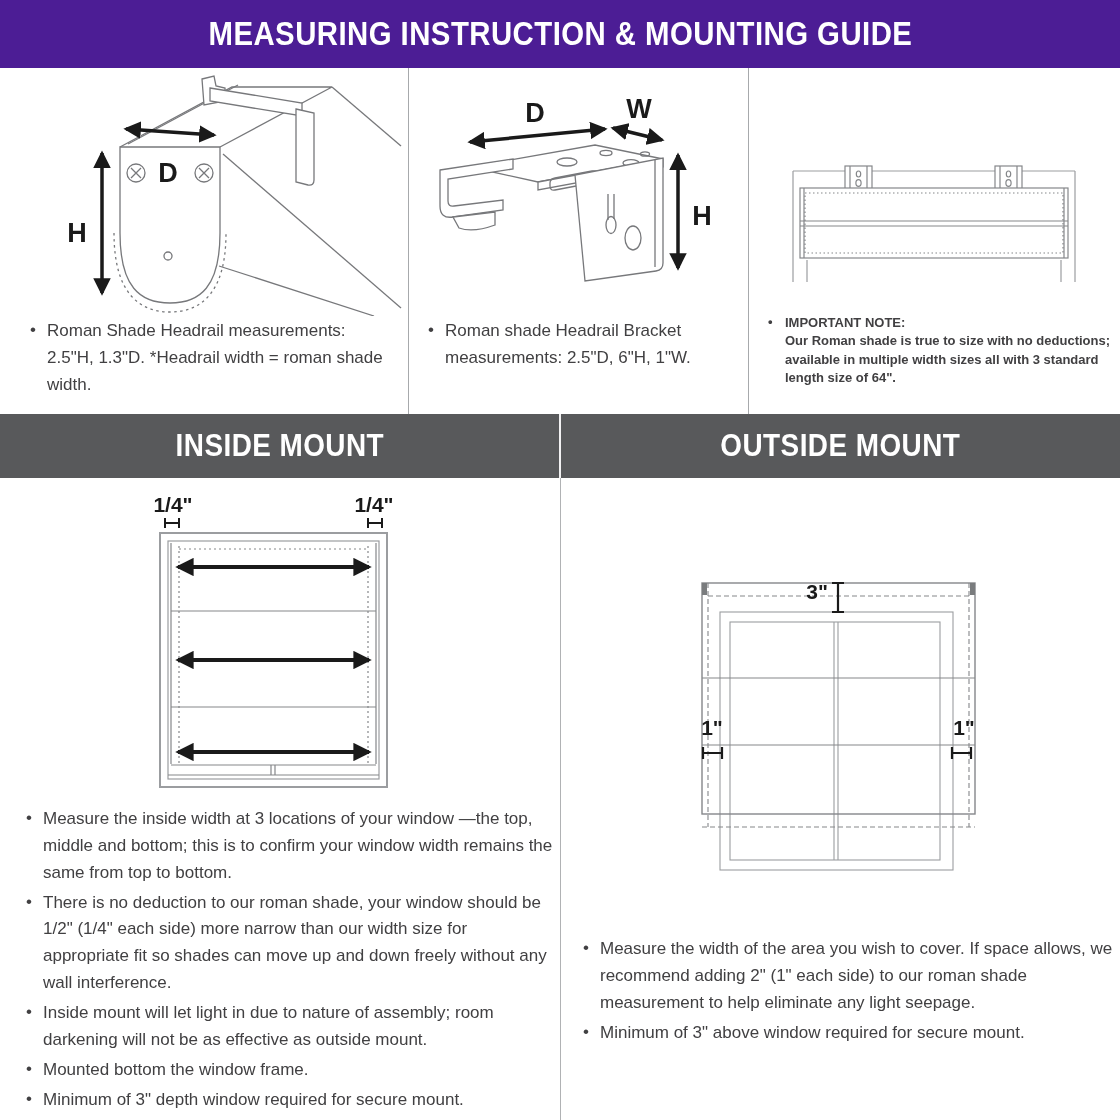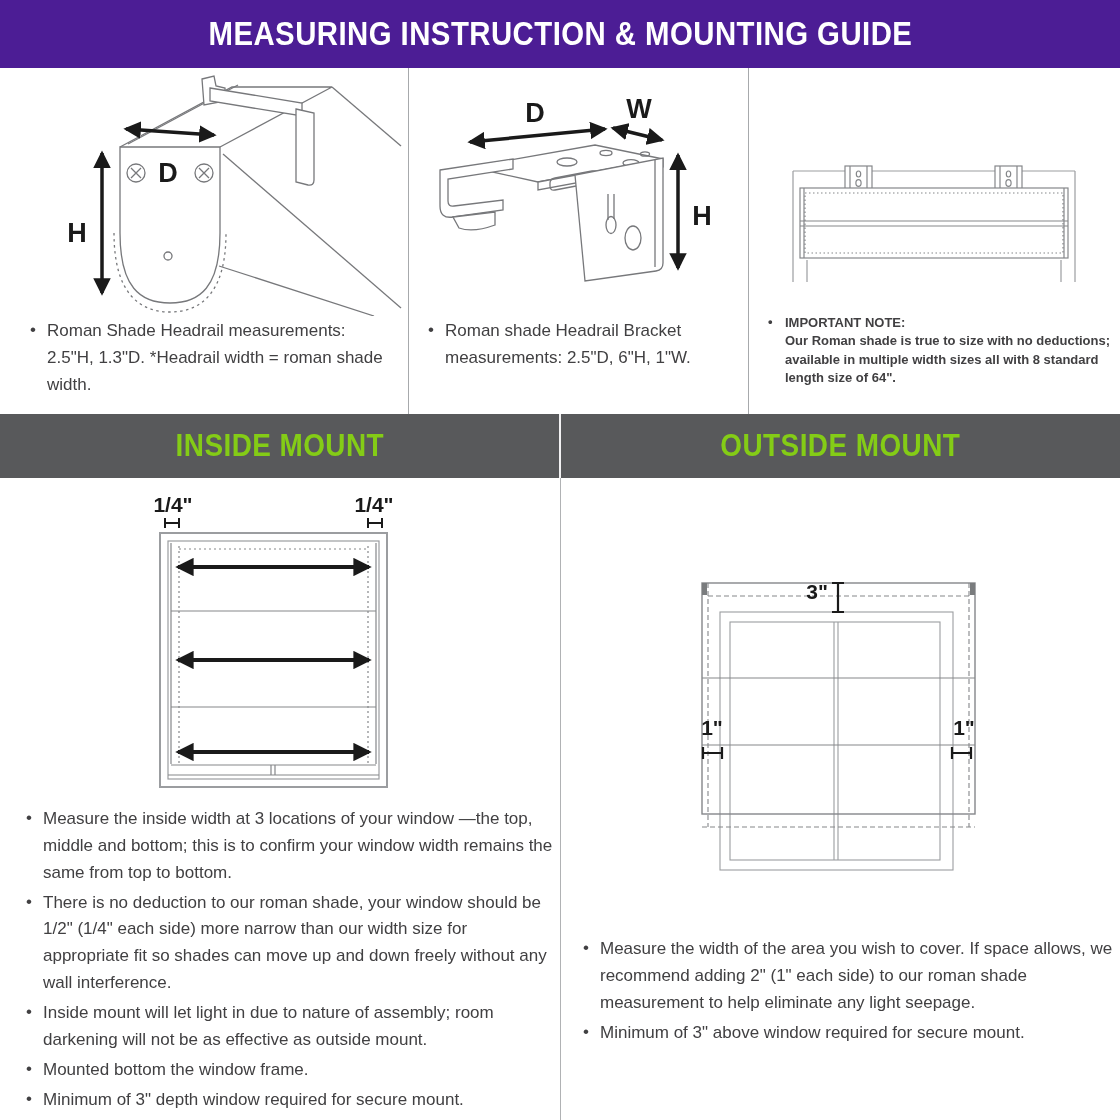--- a/index.html
+++ b/index.html
@@ -8,21 +8,21 @@
     font-family:"Liberation Sans","DejaVu Sans",sans-serif;color:#414042;
   }
   
   .banner{
     position:absolute;left:0;width:1120px;background:#4c1d95;color:#ffffff;
     display:flex;align-items:center;justify-content:center;
   }
   .banner-top{top:0;height:68px;}
   .banner-title{font-weight:bold;font-size:33px;letter-spacing:.5px;transform:scaleX(.89);transform-origin:center;white-space:nowrap;}
   .mid-banner{
-    position:absolute;top:414px;height:64px;background:#58595b;color:#84cc16;
+    position:absolute;top:414px;height:64px;background:#58595b;color:#ffffff;
     display:flex;align-items:center;justify-content:center;
   }
   .mid-banner.left{left:0;width:559px;}
   .mid-banner.right{left:561px;width:559px;}
   .mid-title{font-weight:bold;font-size:31px;letter-spacing:.5px;transform:scaleX(.9);transform-origin:center;white-space:nowrap;}
   .mid-divider{position:absolute;top:414px;left:559px;width:2px;height:64px;background:#f1f1f2;}
   
   .vline{position:absolute;background:#a7a9ac;width:1px;}
   .vline.t1{left:408px;top:68px;height:346px;}
   .vline.t2{left:748px;top:68px;height:346px;}
@@ -154,21 +154,21 @@
         <rect x="50" y="123" width="258" height="60" stroke-dasharray="1.5,2.5"></rect>
         <path d="M45,151 L313,151 M45,156 L313,156"></path>
         <path d="M49,118 L49,188 M309,118 L309,188"></path>
       </g>
     </g>
   </svg>
 
   <div class="copy small" style="left:768px;top:314px;width:344px;">
     <div class="bullet">
       <div>IMPORTANT NOTE:</div>
-      <div>Our Roman shade is true to size with no deductions; available in multiple width sizes all with 8 standard length size of 64".</div>
+      <div>Our Roman shade is true to size with no deductions; available in multiple width sizes all with 3 standard length size of 64".</div>
     </div>
   </div>
 
   <div class="mid-banner left">
     <div class="mid-title">INSIDE MOUNT</div>
   </div>
   <div class="mid-divider"></div>
   <div class="mid-banner right">
     <div class="mid-title">OUTSIDE MOUNT</div>
   </div>

